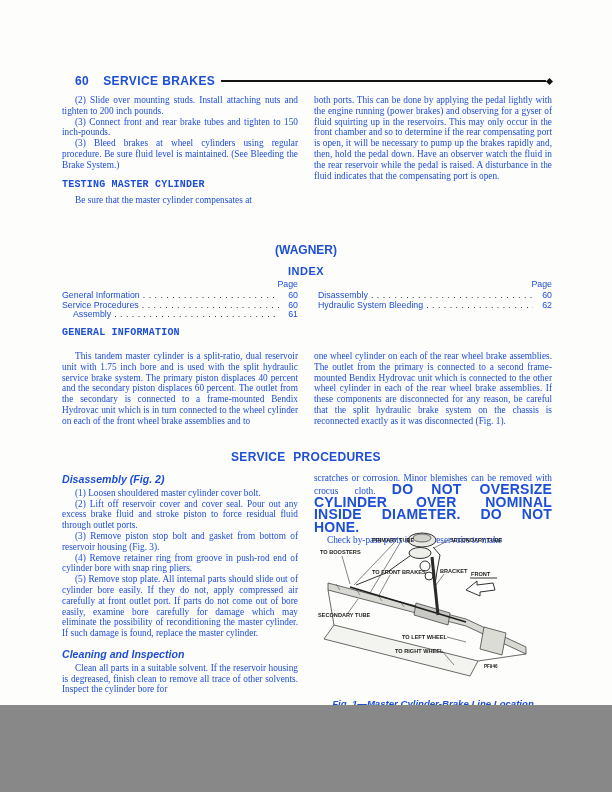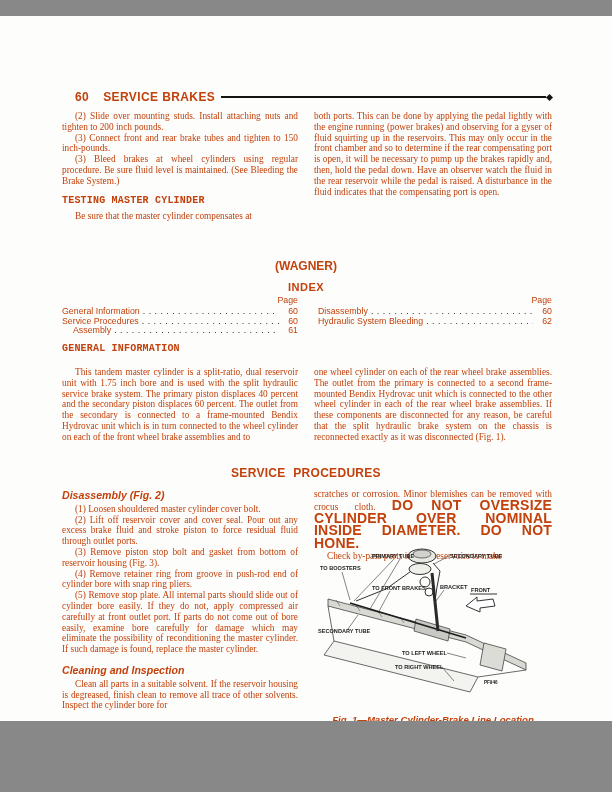--- a/index.html
+++ b/index.html
@@ -1,18 +1,18 @@
 <!DOCTYPE html>
 <html><head>
 <meta charset="utf-8">
 <style>
   html,body { margin:0; padding:0; background:#888; }
   .page {
-    position:relative; width:612px; height:705px; margin:16px auto;
-    background:#fdfdfb; color:#c2410c; overflow:hidden;
+    position:relative; width:612px; height:705px; margin:0 auto;
+    background:#fdfdfb; color:#1d4ed8; overflow:hidden;
     font-family:"Liberation Serif", serif;
   }
   
   .hdr {
     position:absolute; top:74px; left:75px; right:60px;
     display:flex; align-items:center;
     font-family:"Liberation Sans", sans-serif; font-weight:bold; font-size:12px;
     letter-spacing:0.4px;
   }
   .hdr .pgnum { margin-right:14px; }

